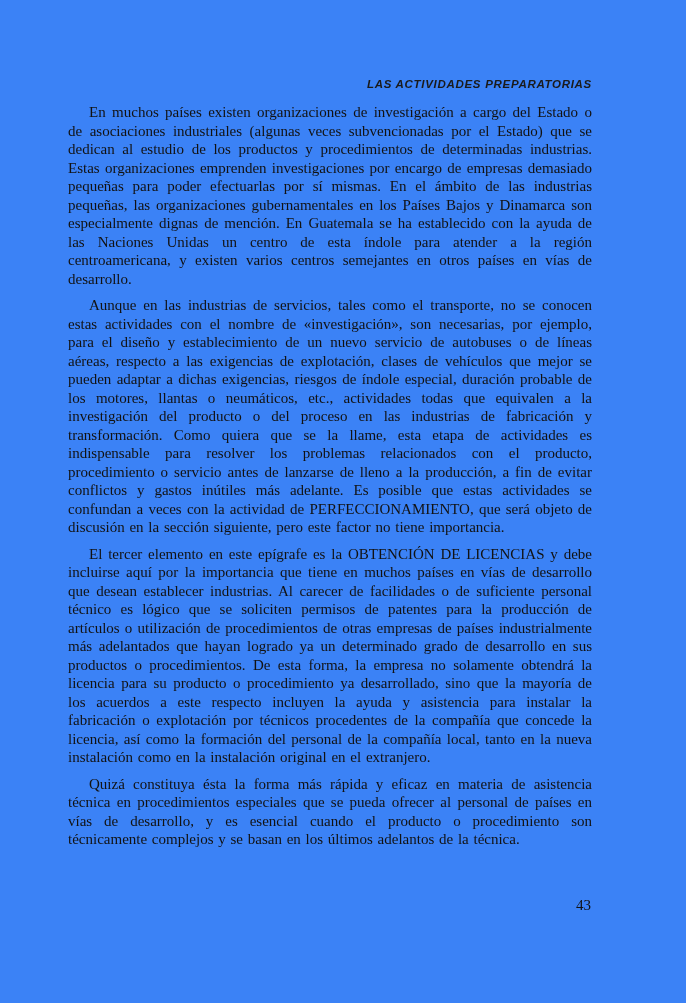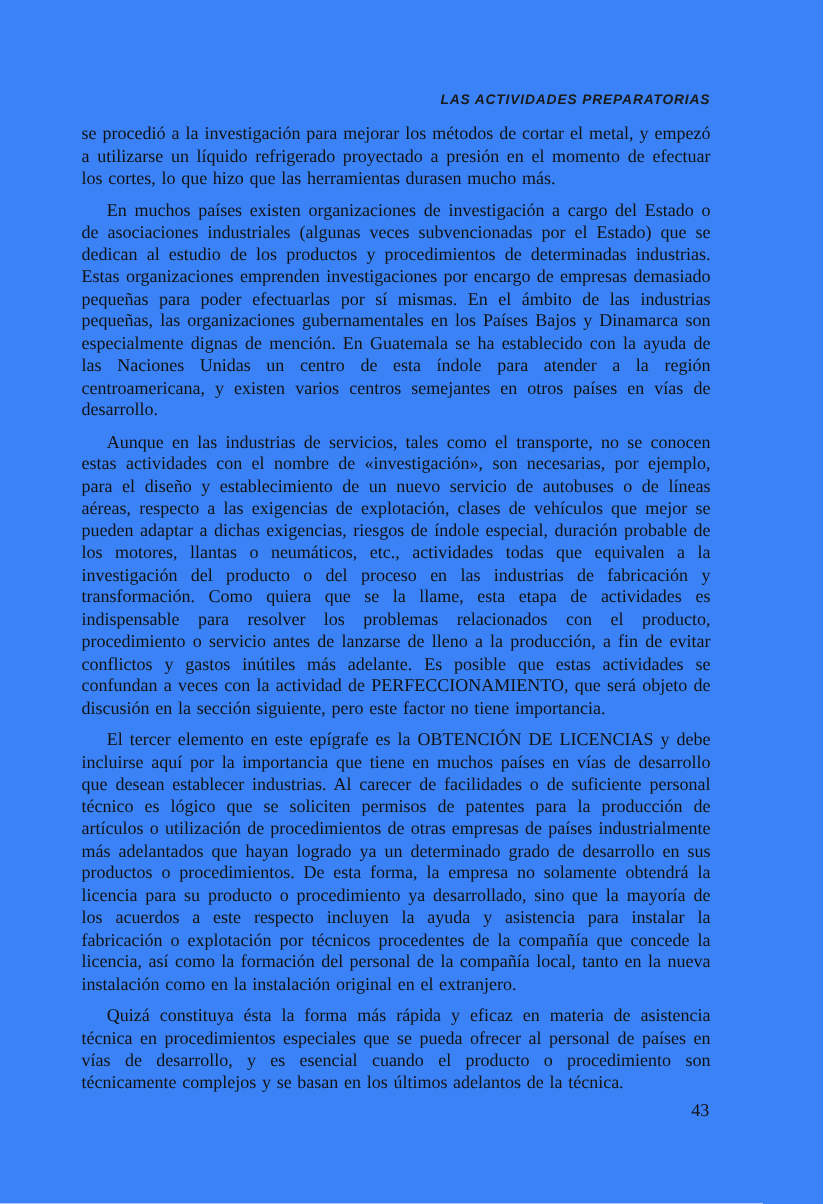--- a/index.html
+++ b/index.html
@@ -44,32 +44,30 @@
   }
   .body-text p.indent {
     text-indent: 21px;
   }
   .page-number {
     position: absolute;
     top: 897px;
     right: 95px;
     font-size: 15px;
     color: #121212;
-    margin-top: 21px;
   }
 </style>
 </head>
 <body>
 
 <div class="page">
 
   <div class="running-head">LAS ACTIVIDADES PREPARATORIAS</div>
 
   <div class="body-text">
-    <p class="para">se procedió a la investigación para mejorar los métodos de cortar el metal, y empezó a utilizarse un líquido refrigerado proyectado a presión en el momento de efectuar los cortes, lo que hizo que las herramientas durasen mucho más.</p>
     <p class="para indent">En muchos países existen organizaciones de investigación a cargo del Estado o de asociaciones industriales (algunas veces subvencionadas por el Estado) que se dedican al estudio de los productos y procedimientos de determinadas industrias. Estas organizaciones emprenden investigaciones por encargo de empresas demasiado pequeñas para poder efectuarlas por sí mismas. En el ámbito de las industrias pequeñas, las organizaciones gubernamentales en los Países Bajos y Dinamarca son especialmente dignas de mención. En Guatemala se ha establecido con la ayuda de las Naciones Unidas un centro de esta índole para atender a la región centroamericana, y existen varios centros semejantes en otros países en vías de desarrollo.</p>
     <p class="para indent">Aunque en las industrias de servicios, tales como el transporte, no se conocen estas actividades con el nombre de «investigación», son necesarias, por ejemplo, para el diseño y establecimiento de un nuevo servicio de autobuses o de líneas aéreas, respecto a las exigencias de explotación, clases de vehículos que mejor se pueden adaptar a dichas exigencias, riesgos de índole especial, duración probable de los motores, llantas o neumáticos, etc., actividades todas que equivalen a la investigación del producto o del proceso en las industrias de fabricación y transformación. Como quiera que se la llame, esta etapa de actividades es indispensable para resolver los problemas relacionados con el producto, procedimiento o servicio antes de lanzarse de lleno a la producción, a fin de evitar conflictos y gastos inútiles más adelante. Es posible que estas actividades se confundan a veces con la actividad de PERFECCIONAMIENTO, que será objeto de discusión en la sección siguiente, pero este factor no tiene importancia.</p>
     <p class="para indent">El tercer elemento en este epígrafe es la OBTENCIÓN DE LICENCIAS y debe incluirse aquí por la importancia que tiene en muchos países en vías de desarrollo que desean establecer industrias. Al carecer de facilidades o de suficiente personal técnico es lógico que se soliciten permisos de patentes para la producción de artículos o utilización de procedimientos de otras empresas de países industrialmente más adelantados que hayan logrado ya un determinado grado de desarrollo en sus productos o procedimientos. De esta forma, la empresa no solamente obtendrá la licencia para su producto o procedimiento ya desarrollado, sino que la mayoría de los acuerdos a este respecto incluyen la ayuda y asistencia para instalar la fabricación o explotación por técnicos procedentes de la compañía que concede la licencia, así como la formación del personal de la compañía local, tanto en la nueva instalación como en la instalación original en el extranjero.</p>
     <p class="para indent">Quizá constituya ésta la forma más rápida y eficaz en materia de asistencia técnica en procedimientos especiales que se pueda ofrecer al personal de países en vías de desarrollo, y es esencial cuando el producto o procedimiento son técnicamente complejos y se basan en los últimos adelantos de la técnica.</p>
   </div>
 
   <div class="page-number">43</div>
 
 </div>
 

